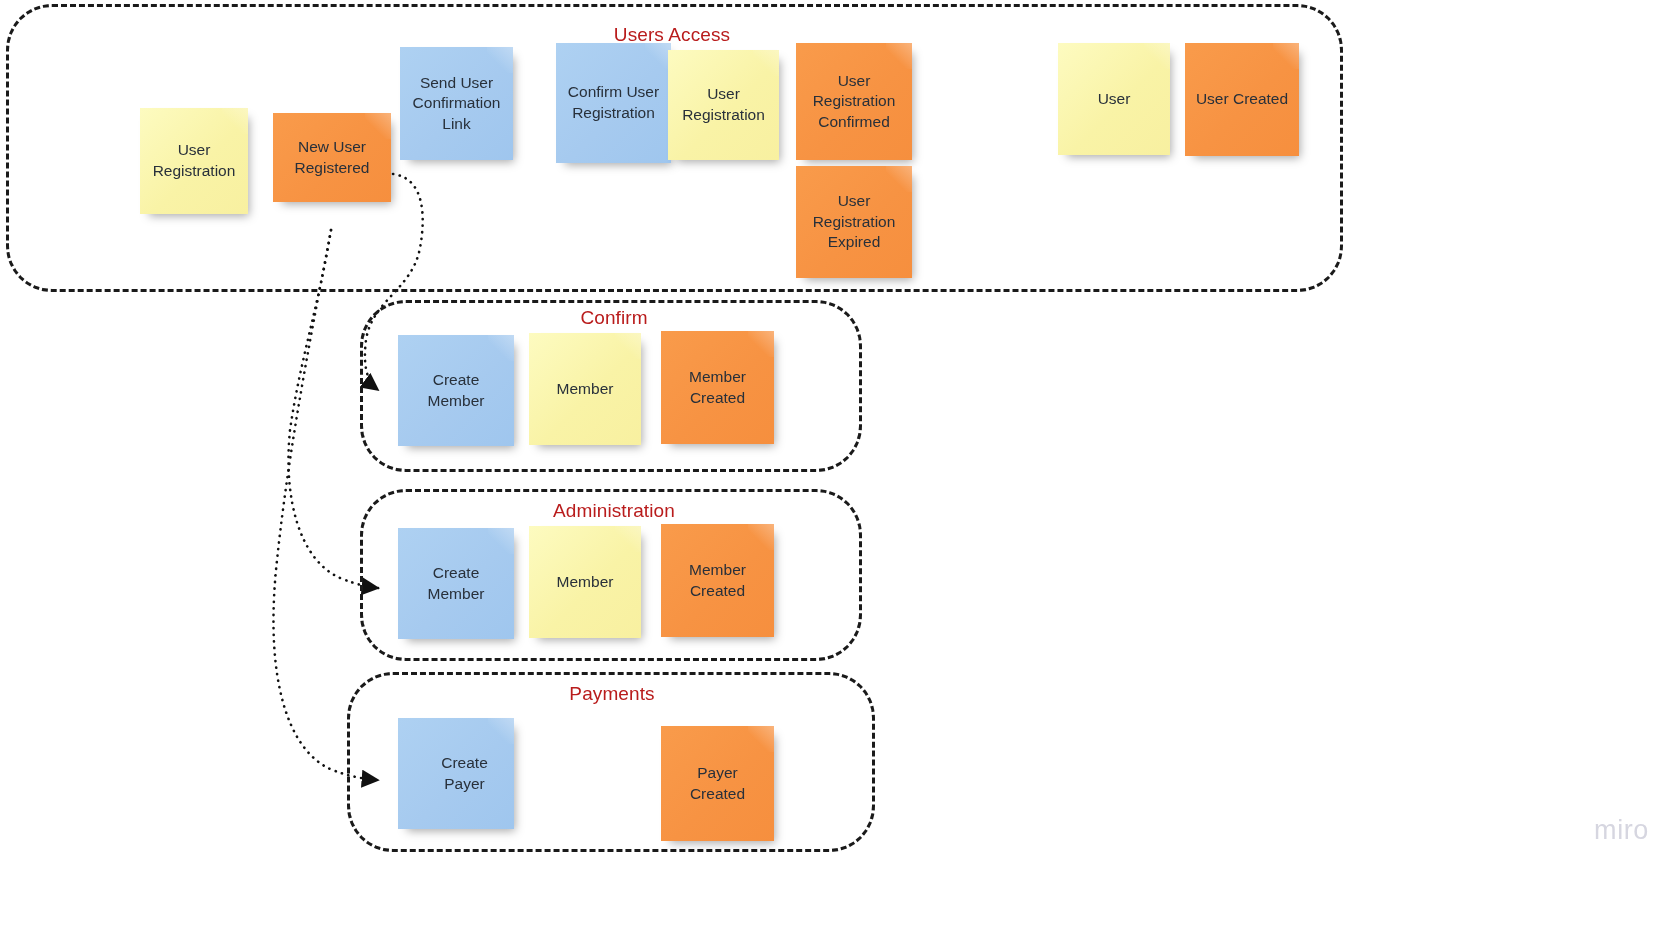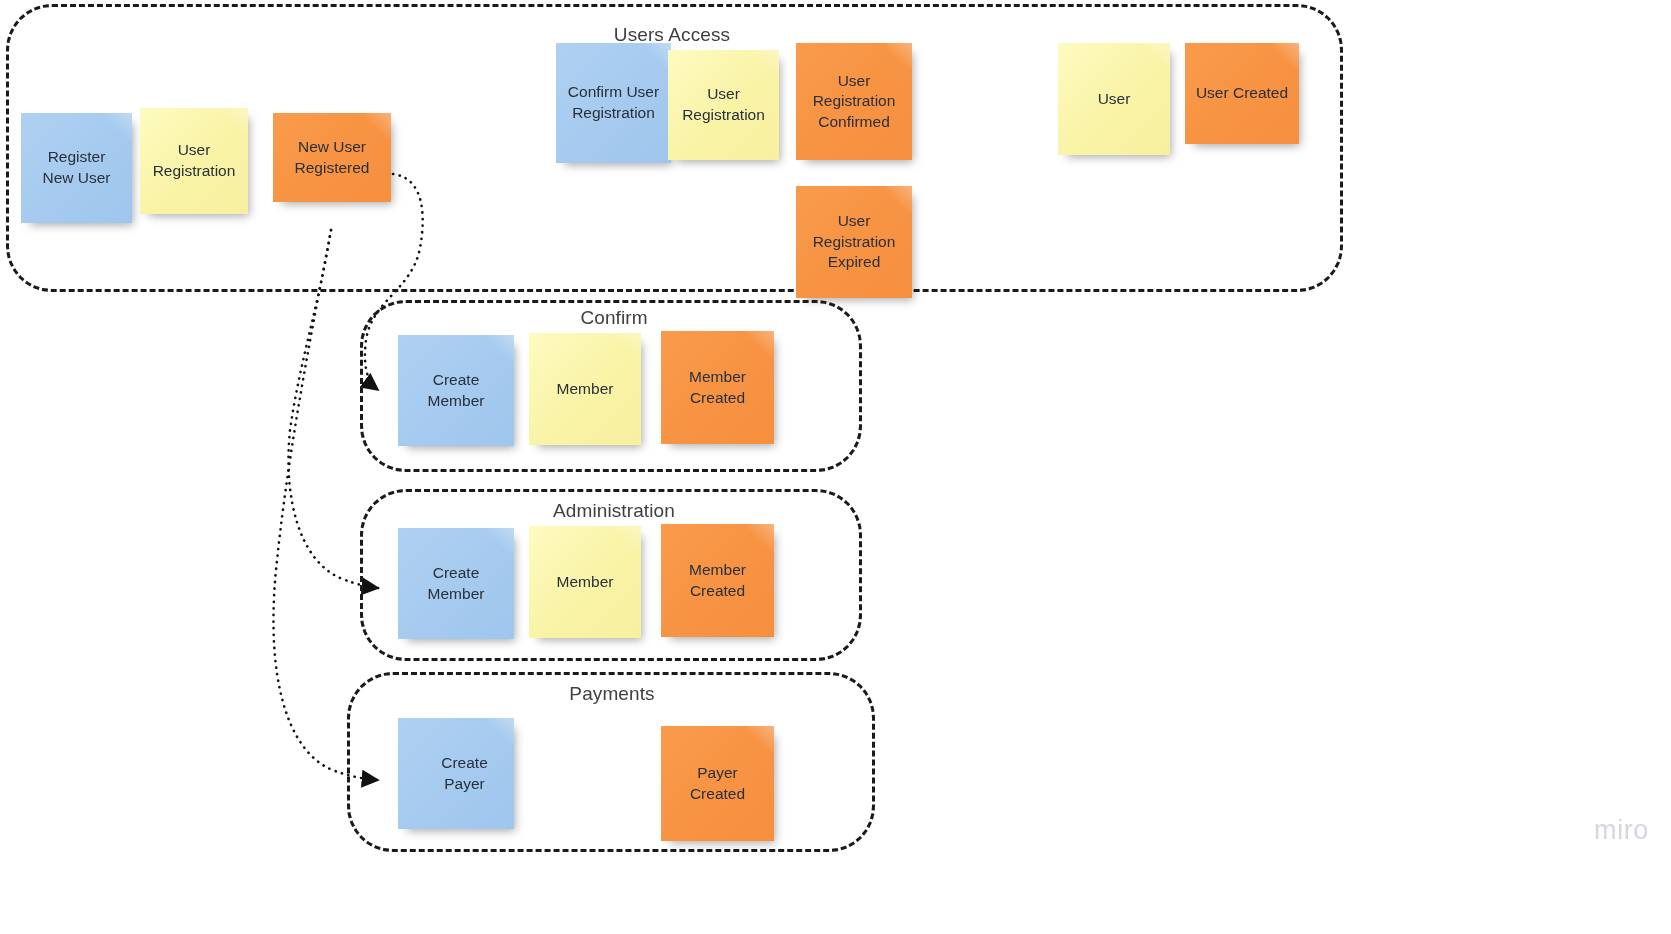--- a/index.html
+++ b/index.html
@@ -23,21 +23,21 @@
   .group {
     position: absolute;
     border: 3px dashed #1a1a1a;
     border-radius: 46px;
     box-sizing: border-box;
     background: transparent;
   }
   .group-title {
     position: absolute;
     font-size: 19px;
-    color: #404040;
+    color: #b91c1c;
     font-family: "Liberation Sans", sans-serif;
     white-space: nowrap;
     text-align: center;
     letter-spacing: .1px;
   }
 
   
   .note {
     position: absolute;
     box-sizing: border-box;
@@ -102,55 +102,55 @@
     <path d="M 393 174 C 424 178 426 215 420 248 C 412 290 372 300 366 340 C 362 372 370 384 378 390" fill="none" stroke="#111111" stroke-width="2.6" stroke-linecap="round" stroke-dasharray="0.2 6.4" marker-end="url(#arrow)"></path>
 
     <path d="M 331 230 C 320 300 300 360 290 430 C 283 500 300 560 340 578 C 358 585 368 587 378 588" fill="none" stroke="#111111" stroke-width="2.6" stroke-linecap="round" stroke-dasharray="0.2 6.4" marker-end="url(#arrow)"></path>
 
     <path d="M 331 230 C 312 330 288 450 276 570 C 266 676 286 748 330 769 C 350 777 365 779 378 780" fill="none" stroke="#111111" stroke-width="2.6" stroke-linecap="round" stroke-dasharray="0.2 6.4" marker-end="url(#arrow)"></path>
   </svg>
 
   <div class="group" style="left:6px; top:4px; width:1337px; height:288px;"></div>
   <div class="group-title" style="left:572px; top:24px; width:200px;">Users Access</div>
 
-  <div class="note blue" style="left:21px; top:113px; width:111px; height:110px;">
-    <span class="note-text">Register New User</span>
-  </div>
 
   <div class="note yellow" style="left:140px; top:108px; width:108px; height:106px;">
     <span class="note-text">User Registration</span>
   </div>
 
   <div class="note orange" style="left:273px; top:113px; width:118px; height:89px;">
     <span class="note-text">New User Registered</span>
   </div>
 
+  <div class="note blue" style="left:400px; top:47px; width:113px; height:113px;">
+    <span class="note-text">Send User Confirmation Link</span>
+  </div>
 
   <div class="note blue" style="left:533px; top:43px; width:115px; height:120px;margin-left:23px;">
     <span class="note-text">Confirm User Registration</span>
   </div>
 
   <div class="note yellow" style="left:668px; top:50px; width:111px; height:110px;">
     <span class="note-text">User Registration</span>
   </div>
 
   <div class="note orange" style="left:796px; top:43px; width:116px; height:117px;">
     <span class="note-text">User Registration Confirmed</span>
   </div>
 
-  <div class="note orange" style="left:796px; top:166px; width:116px; height:112px;margin-top:20px;">
+  <div class="note orange" style="left:796px; top:166px; width:116px; height:112px;">
     <span class="note-text">User Registration Expired</span>
   </div>
 
 
   <div class="note yellow" style="left:1058px; top:43px; width:112px; height:112px;">
     <span class="note-text">User</span>
   </div>
 
-  <div class="note orange" style="left:1185px; top:43px; width:114px; height:101px;">
+  <div class="note orange" style="left:1185px; top:43px; width:114px; height:113px;">
     <span class="note-text">User Created</span>
   </div>
 
   <div class="group" style="left:360px; top:300px; width:502px; height:172px;"></div>
   <div class="group-title" style="left:514px; top:307px; width:200px;">Confirm</div>
 
   <div class="note blue" style="left:398px; top:335px; width:116px; height:111px;">
     <span class="note-text">Create Member</span>
   </div>
 

